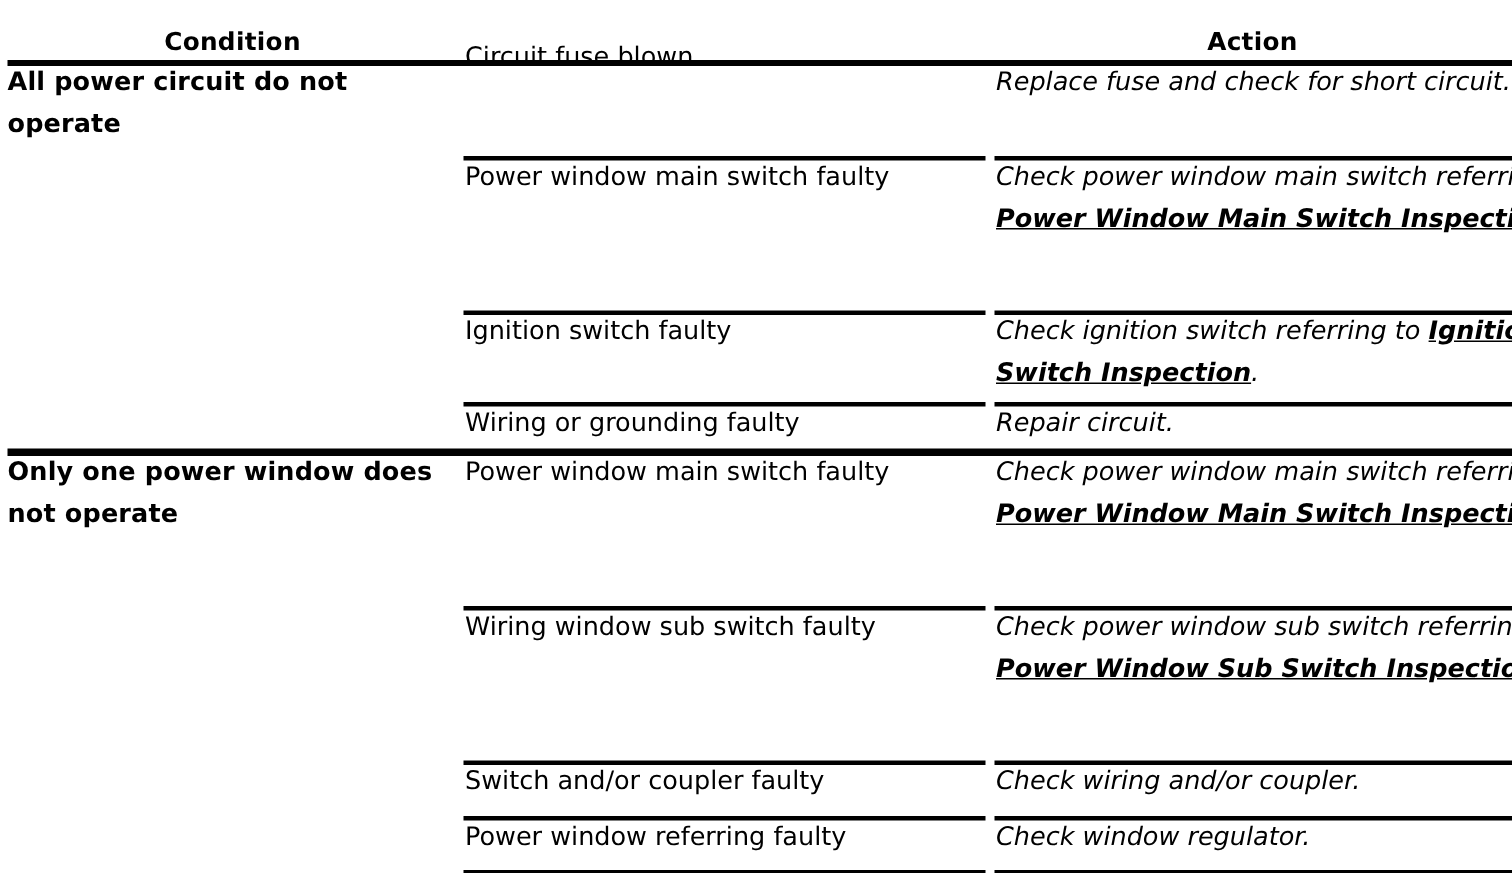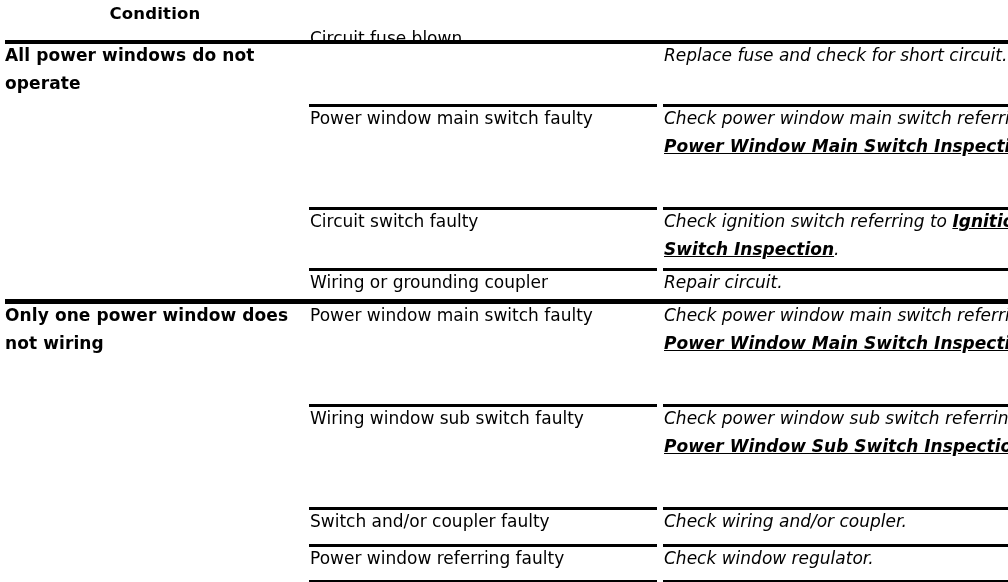--- a/index.html
+++ b/index.html
@@ -19,21 +19,21 @@
     position: relative;
     width: 1008px;
     height: 582px;
     overflow: hidden;
   }
 
   
   .thead {
     position: absolute;
     left: 0;
-    top: 0;
+    top: 14px;
     width: 1008px;
     height: 38px;
   }
   .th {
     position: absolute;
     top: 3px;
     font-weight: bold;
     font-size: 16.5px;
     line-height: 22px;
     text-align: center;
@@ -81,54 +81,55 @@
     text-decoration: underline;
   }
 </style>
 </head>
 <body>
 
 <div class="sheet">
 
   <div class="thead">
     <div class="th th-condition">Condition</div>
+    <div class="th th-action">Action</div>
   </div>
 
   <div id="body-layer">
       <div class="rule" style="left: 5px; width: 1003px; top: 40px; height: 4px;"></div>
       <div class="cell cell-cause" style="top: 24px;">Circuit fuse blown</div>
       <div class="cell cell-action" style="top: 41px;">Replace fuse and check for short circuit.</div>
       <div class="rule" style="left: 309px; width: 348px; top: 104px; height: 3px;"></div>
       <div class="rule" style="left: 663px; width: 345px; top: 104px; height: 3px;"></div>
       <div class="cell cell-cause" style="top: 104px;">Power window main switch faulty</div>
       <div class="cell cell-action" style="top: 104px;">Check power window main switch referring to <span class="ref">Power Window Main Switch Inspection</span>.</div>
       <div class="rule" style="left: 309px; width: 348px; top: 207px; height: 3px;"></div>
       <div class="rule" style="left: 663px; width: 345px; top: 207px; height: 3px;"></div>
-      <div class="cell cell-cause" style="top: 207px;">Circuit switch faulty</div>
+      <div class="cell cell-cause" style="top: 207px;">Ignition switch faulty</div>
       <div class="cell cell-action" style="top: 207px;">Check ignition switch referring to <span class="ref">Ignition Switch Inspection</span>.</div>
       <div class="rule" style="left: 309px; width: 348px; top: 268px; height: 3px;"></div>
       <div class="rule" style="left: 663px; width: 345px; top: 268px; height: 3px;"></div>
-      <div class="cell cell-cause" style="top: 268px;">Wiring or grounding coupler</div>
+      <div class="cell cell-cause" style="top: 268px;">Wiring or grounding faulty</div>
       <div class="cell cell-action" style="top: 268px;">Repair circuit.</div>
-      <div class="cell cell-cond" style="top: 41px;">All power windows do not operate</div>
+      <div class="cell cell-cond" style="top: 41px;">All power circuit do not operate</div>
       <div class="rule" style="left: 5px; width: 1003px; top: 299px; height: 5px;"></div>
       <div class="cell cell-cause" style="top: 301px;">Power window main switch faulty</div>
       <div class="cell cell-action" style="top: 301px;">Check power window main switch referring to <span class="ref">Power Window Main Switch Inspection</span>.</div>
       <div class="rule" style="left: 309px; width: 348px; top: 404px; height: 3px;"></div>
       <div class="rule" style="left: 663px; width: 345px; top: 404px; height: 3px;"></div>
       <div class="cell cell-cause" style="top: 404px;">Wiring window sub switch faulty</div>
       <div class="cell cell-action" style="top: 404px;">Check power window sub switch referring to <span class="ref">Power Window Sub Switch Inspection</span>.</div>
       <div class="rule" style="left: 309px; width: 348px; top: 507px; height: 3px;"></div>
       <div class="rule" style="left: 663px; width: 345px; top: 507px; height: 3px;"></div>
       <div class="cell cell-cause" style="top: 507px;">Switch and/or coupler faulty</div>
       <div class="cell cell-action" style="top: 507px;">Check wiring and/or coupler.</div>
       <div class="rule" style="left: 309px; width: 348px; top: 544px; height: 3px;"></div>
       <div class="rule" style="left: 663px; width: 345px; top: 544px; height: 3px;"></div>
       <div class="cell cell-cause" style="top: 544px;">Power window referring faulty</div>
       <div class="cell cell-action" style="top: 544px;">Check window regulator.</div>
       <div class="rule" style="left: 309px; width: 348px; top: 580px; height: 3px;"></div>
       <div class="rule" style="left: 663px; width: 345px; top: 580px; height: 3px;"></div>
       <div class="cell cell-cause" style="top: 580px;">Power window motor faulty</div>
       <div class="cell cell-action" style="top: 580px;">Check power window motor.</div>
-      <div class="cell cell-cond" style="top: 301px;">Only one power window does not wiring</div>
+      <div class="cell cell-cond" style="top: 301px;">Only one power window does not operate</div>
     </div>
 
 </div>
 
 </body></html>

